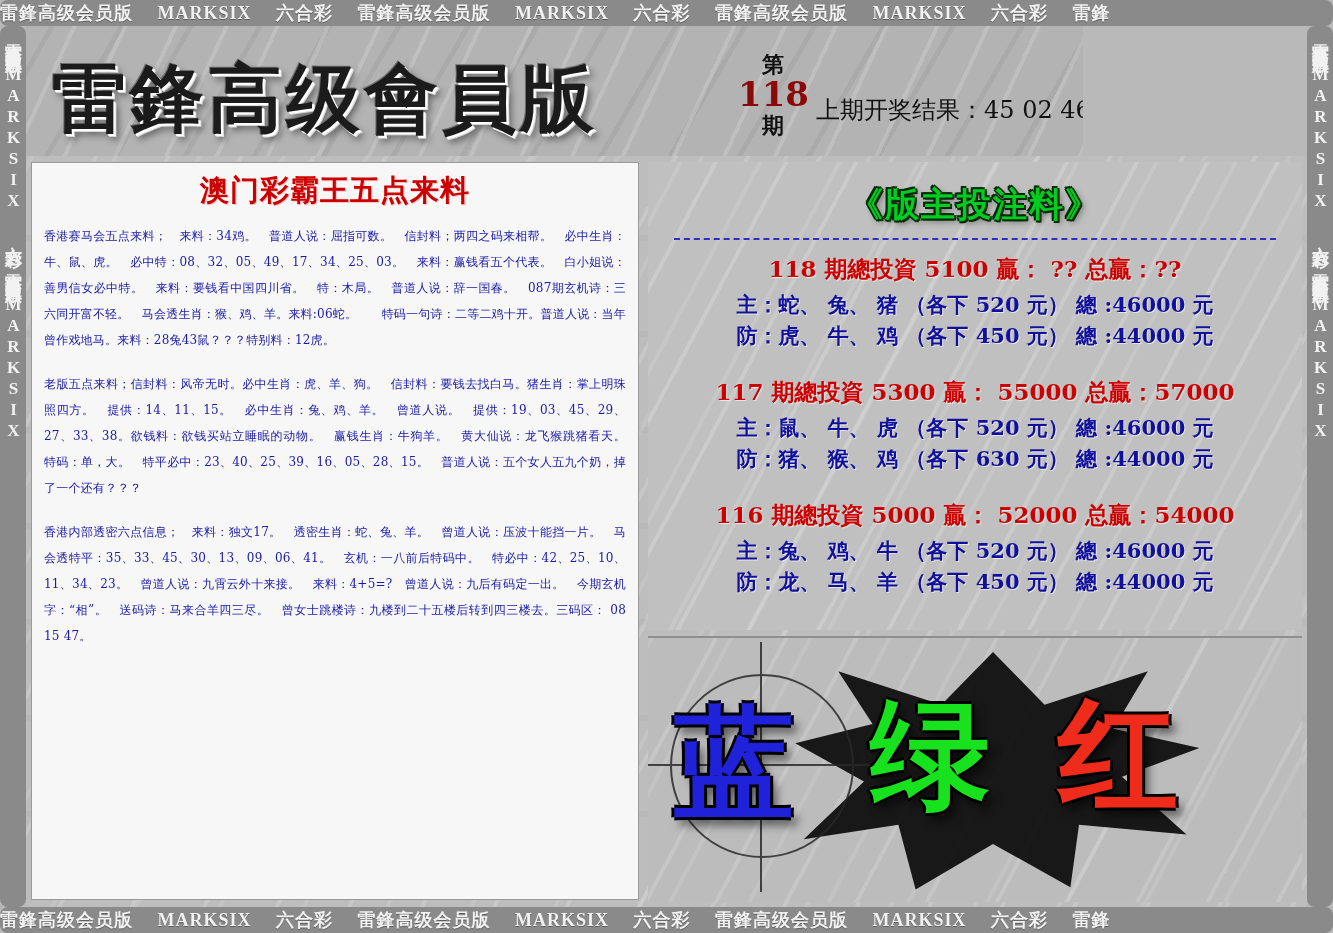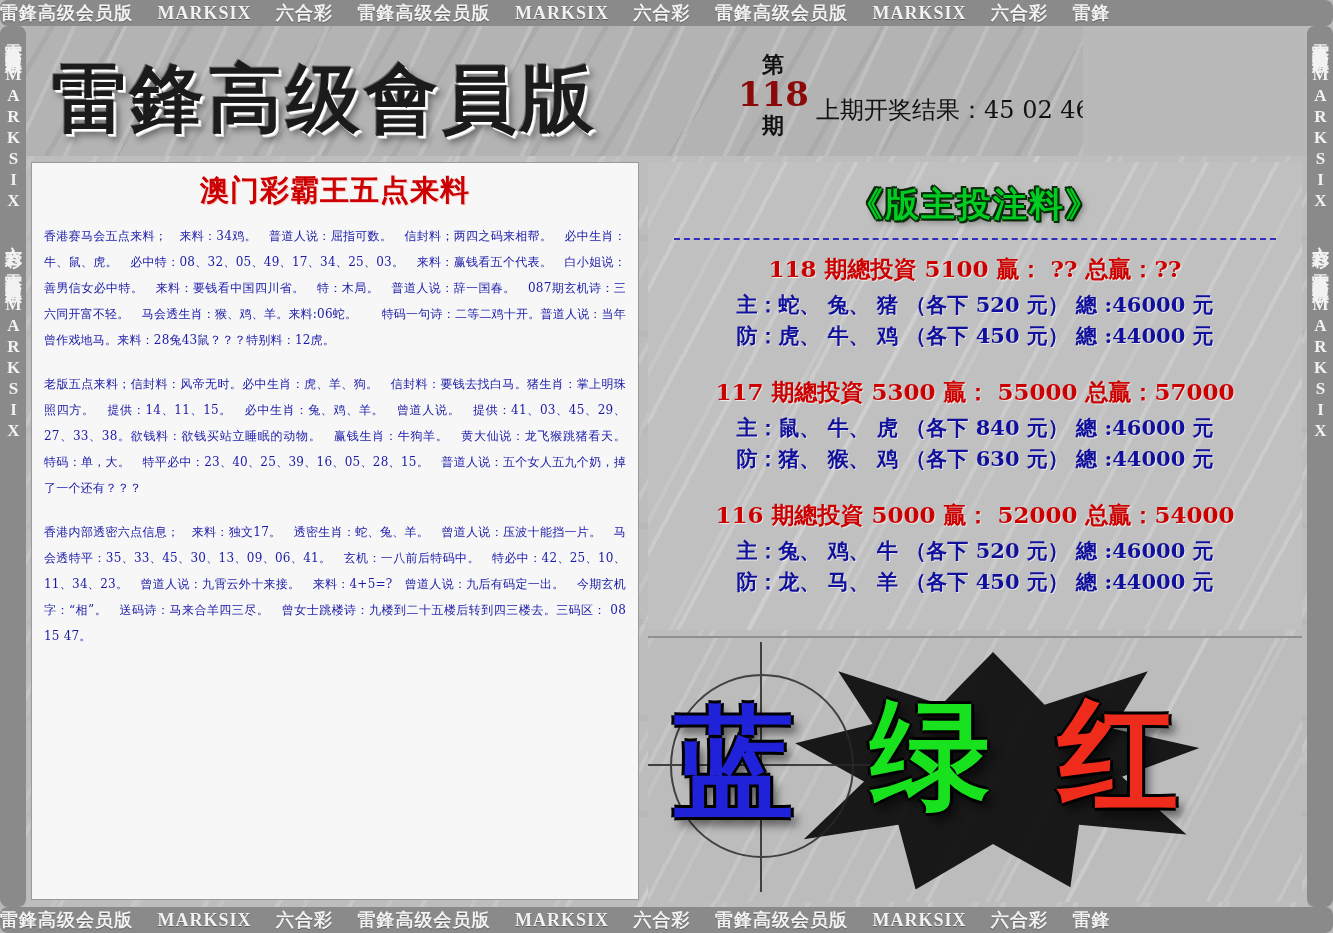--- a/index.html
+++ b/index.html
@@ -239,37 +239,37 @@
     </div>
     <div class="last-draw">上期开奖结果：45 02 46 33 19 07 特：16</div>
   </div>
 
   <div class="body">
     <div class="noise"></div>
 
     <div class="left-panel">
       <div class="lp-title">澳门彩霸王五点来料</div>
       <p class="para">香港赛马会五点来料；　来料：34鸡。　普道人说：屈指可数。　信封料；两四之码来相帮。　必中生肖：牛、鼠、虎。　必中特：08、32、05、49、17、34、25、03。　来料：赢钱看五个代表。　白小姐说：善男信女必中特。　来料：要钱看中国四川省。　特：木局。　普道人说：辞一国春。　087期玄机诗：三六同开富不轻。　马会透生肖：猴、鸡、羊。来料:06蛇。　　特码一句诗：二等二鸡十开。普道人说：当年曾作戏地马。来料：28兔43鼠？？？特别料：12虎。</p>
-      <p class="para">老版五点来料；信封料：风帝无时。必中生肖：虎、羊、狗。　信封料：要钱去找白马。猪生肖：掌上明珠照四方。　提供：14、11、15。　必中生肖：兔、鸡、羊。　曾道人说。　提供：41、03、45、29、27、33、38。欲钱料：欲钱买站立睡眠的动物。　赢钱生肖：牛狗羊。　黄大仙说：龙飞猴跳猪看天。　特码：单，大。　特平必中：23、40、25、39、16、05、28、15。　普道人说：五个女人五九个奶，掉了一个还有？？？</p>
+      <p class="para">老版五点来料；信封料：风帝无时。必中生肖：虎、羊、狗。　信封料：要钱去找白马。猪生肖：掌上明珠照四方。　提供：14、11、15。　必中生肖：兔、鸡、羊。　曾道人说。　提供：19、03、45、29、27、33、38。欲钱料：欲钱买站立睡眠的动物。　赢钱生肖：牛狗羊。　黄大仙说：龙飞猴跳猪看天。　特码：单，大。　特平必中：23、40、25、39、16、05、28、15。　普道人说：五个女人五九个奶，掉了一个还有？？？</p>
       <p class="para">香港内部透密六点信息；　来料：独文17。　透密生肖：蛇、兔、羊。　曾道人说：压波十能挡一片。　马会透特平：35、33、45、30、13、09、06、41。　玄机：一八前后特码中。　特必中：42、25、10、11、34、23。　曾道人说：九霄云外十来接。　来料：4+5=?　曾道人说：九后有码定一出。　今期玄机字：“相”。　送码诗：马来合羊四三尽。　曾女士跳楼诗：九楼到二十五楼后转到四三楼去。三码区： 08 15 47。</p>
     </div>
 
     <div class="right-top">
       <div class="rt-bg"></div>
       <div class="rt-title">《版主投注料》</div>
       <div class="dashline"></div>
       <div class="blocks">
         <div class="blk">
           <div class="row1">118 期總投資 5100   贏： ?? 总贏：??</div>
           <div class="row2">主：蛇、 兔、 猪 （各下 520 元） 總 :46000 元</div>
           <div class="row3">防：虎、 牛、 鸡 （各下 450 元） 總 :44000 元</div>
         </div>
         <div class="blk">
           <div class="row1">117 期總投資 5300  贏： 55000 总贏：57000</div>
-          <div class="row2">主：鼠、 牛、 虎 （各下 840 元） 總 :46000 元</div>
+          <div class="row2">主：鼠、 牛、 虎 （各下 520 元） 總 :46000 元</div>
           <div class="row3">防：猪、 猴、 鸡 （各下 630 元） 總 :44000 元</div>
         </div>
         <div class="blk">
           <div class="row1">116 期總投資 5000   贏： 52000 总贏：54000</div>
           <div class="row2">主：兔、 鸡、 牛 （各下 520 元） 總 :46000 元</div>
           <div class="row3">防：龙、 马、 羊 （各下 450 元） 總 :44000 元</div>
         </div>
       </div>
     </div>
 

